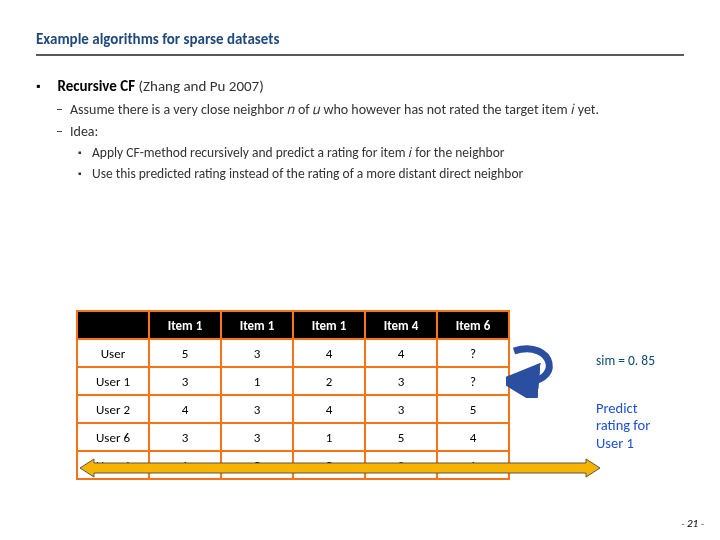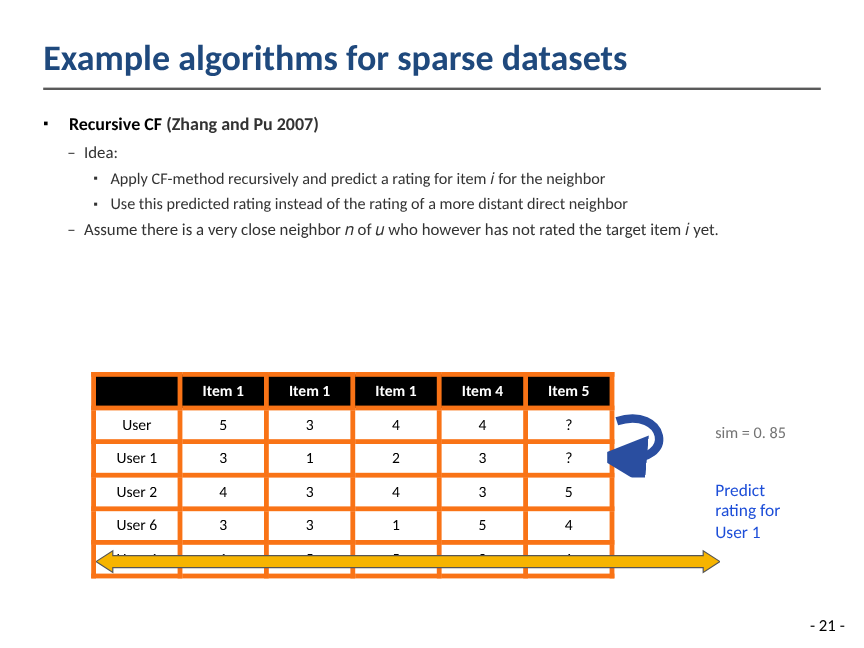--- a/index.html
+++ b/index.html
@@ -12,21 +12,21 @@
     position: relative;
     overflow: hidden;
   }
   .slide {
     padding: 30px 36px 0 36px;
     position: relative;
     height: 100%;
   }
   h1.title {
     margin: 0 0 6px 0;
-    font-size: 30px;
+    font-size: 15px;
     font-weight: 700;
     color: #1f497d;
   }
   .rule {
     height: 2px;
     background: #5a5a5a;
     margin-bottom: 20px;
   }
   ul.level1 {
     list-style: none;
@@ -37,21 +37,21 @@
   }
   ul.level1 > li::before {
     content: "▪";
     color: #000;
     display: inline-block;
     width: 18px;
     font-size: 12px;
     vertical-align: middle;
   }
   ul.level1 > li { margin-bottom: 6px; }
-  ul.level1 .heading-text { vertical-align: middle; font-weight: bold; }
+  ul.level1 .heading-text { vertical-align: middle; }
   ul.level1 .heading-text b { color: #000; }
   ul.level2 {
     list-style: none;
     padding-left: 34px;
     margin: 6px 0 0 0;
     font-size: 14px;
     color: #333;
   }
   ul.level2 > li { margin-bottom: 5px; position: relative; }
   ul.level2 > li::before {
@@ -78,21 +78,21 @@
   .table-wrap {
     position: absolute;
     left: 76px;
     top: 310px;
   }
   table.ratings {
     border-collapse: collapse;
     font-size: 13px;
   }
   table.ratings th, table.ratings td {
-    border: 4px solid #f97316;
+    border: 2px solid #f97316;
     width: 72px;
     height: 28px;
     text-align: center;
     vertical-align: middle;
     font-weight: 400;
   }
   table.ratings th {
     background: #000;
     color: #fff;
     font-weight: 700;
@@ -102,38 +102,39 @@
   }
   table.ratings td.row-label {
     font-weight: 400;
   }
 
   .sim-label {
     position: absolute;
     left: 596px;
     top: 352px;
     font-size: 13.5px;
-    color: #737373;
+    color: #0c4a6e;
     white-space: nowrap;
   }
   .predict-label {
     position: absolute;
     left: 596px;
     top: 400px;
     font-size: 14.5px;
     color: #1d4ed8;
     line-height: 1.2;
     width: 110px;
   }
   .page-num {
     position: absolute;
     right: 16px;
     bottom: 10px;
-    font-size: 14px;
+    font-size: 11px;
     color: #000;
+    font-style: italic;
   }
   
   .curve-arrow {
     position: absolute;
     left: 506px;
     top: 338px;
     width: 58px;
     height: 60px;
     pointer-events: none;
   }
@@ -153,42 +154,42 @@
 <div class="slide">
   <h1 class="title">Example algorithms for sparse datasets</h1>
   <div class="rule"></div>
 
   <ul class="level1">
     <li>
       <span class="heading-text">
         <b>Recursive CF</b><span> (Zhang and Pu 2007)</span>
       </span>
       <ul class="level2">
+        <li>Assume there is a very close neighbor 𝑛 of 𝑢 who however has not rated the target item 𝑖 yet.</li>
         <li>
           <span>Idea:</span>
           <ul class="level3">
             <li>Apply CF-method recursively and predict a rating for item 𝑖 for the neighbor</li>
             <li>Use this predicted rating instead of the rating of a more distant direct neighbor</li>
           </ul>
         </li>
-        <li>Assume there is a very close neighbor 𝑛 of 𝑢 who however has not rated the target item 𝑖 yet.</li>
       </ul>
     </li>
   </ul>
 
   <div class="table-wrap">
     <table class="ratings">
       <thead>
         <tr>
           <th class="corner"></th>
           <th>Item 1</th>
           <th>Item 1</th>
           <th>Item 1</th>
           <th>Item 4</th>
-          <th>Item 5</th>
+          <th>Item 6</th>
         </tr>
       </thead>
       <tbody>
         <tr>
           <td class="row-label">User</td>
           <td>5</td>
           <td>3</td>
           <td>4</td>
           <td>4</td>
           <td>?</td>

